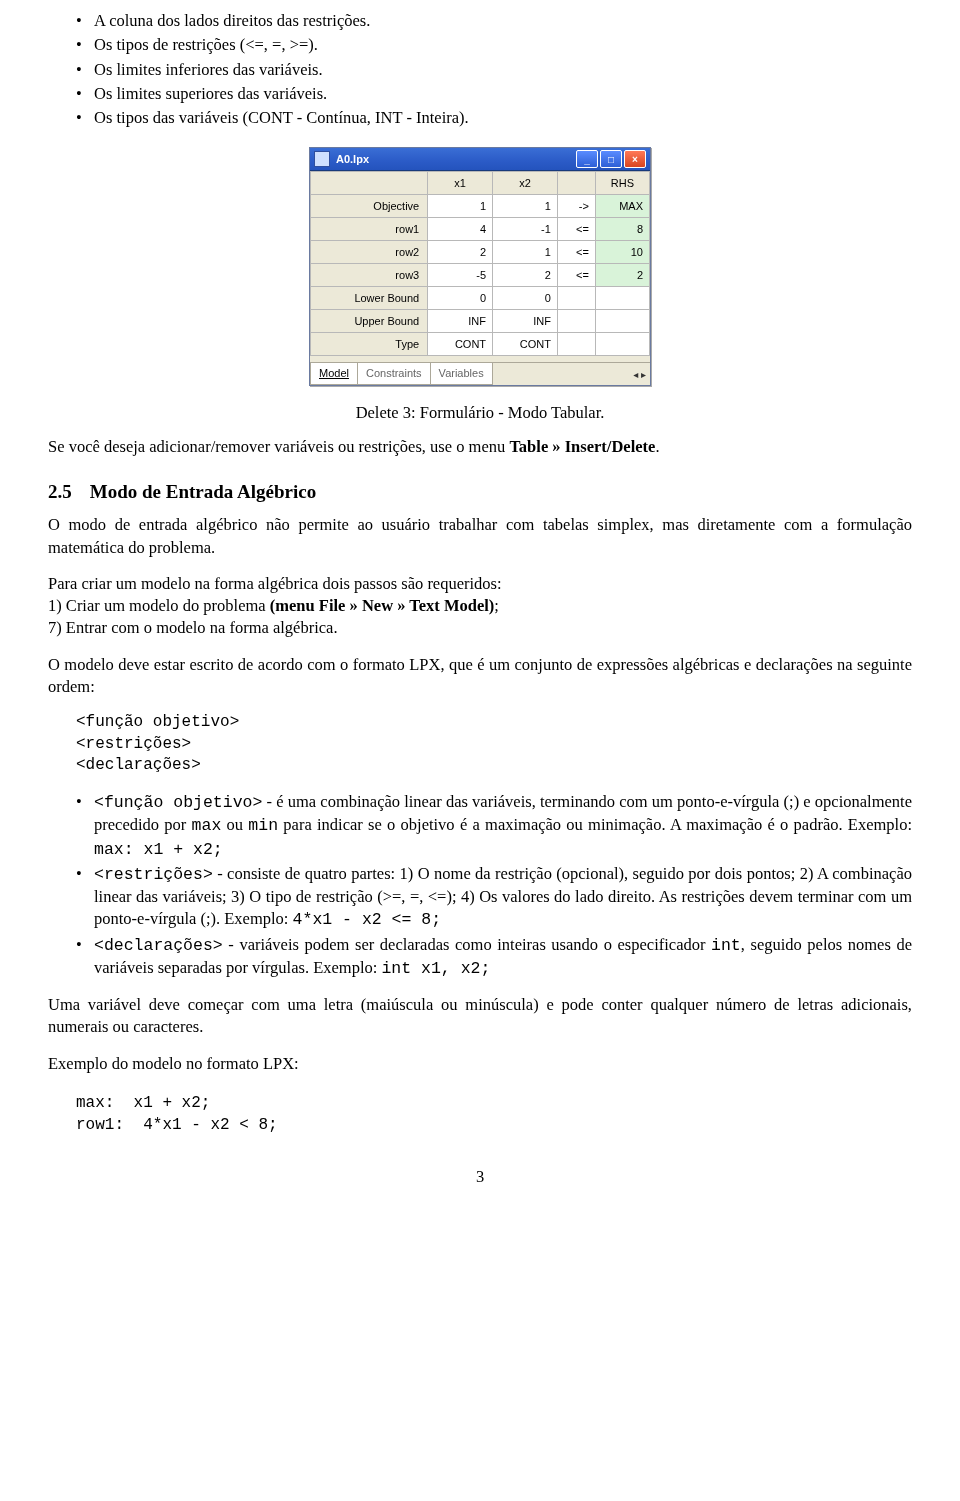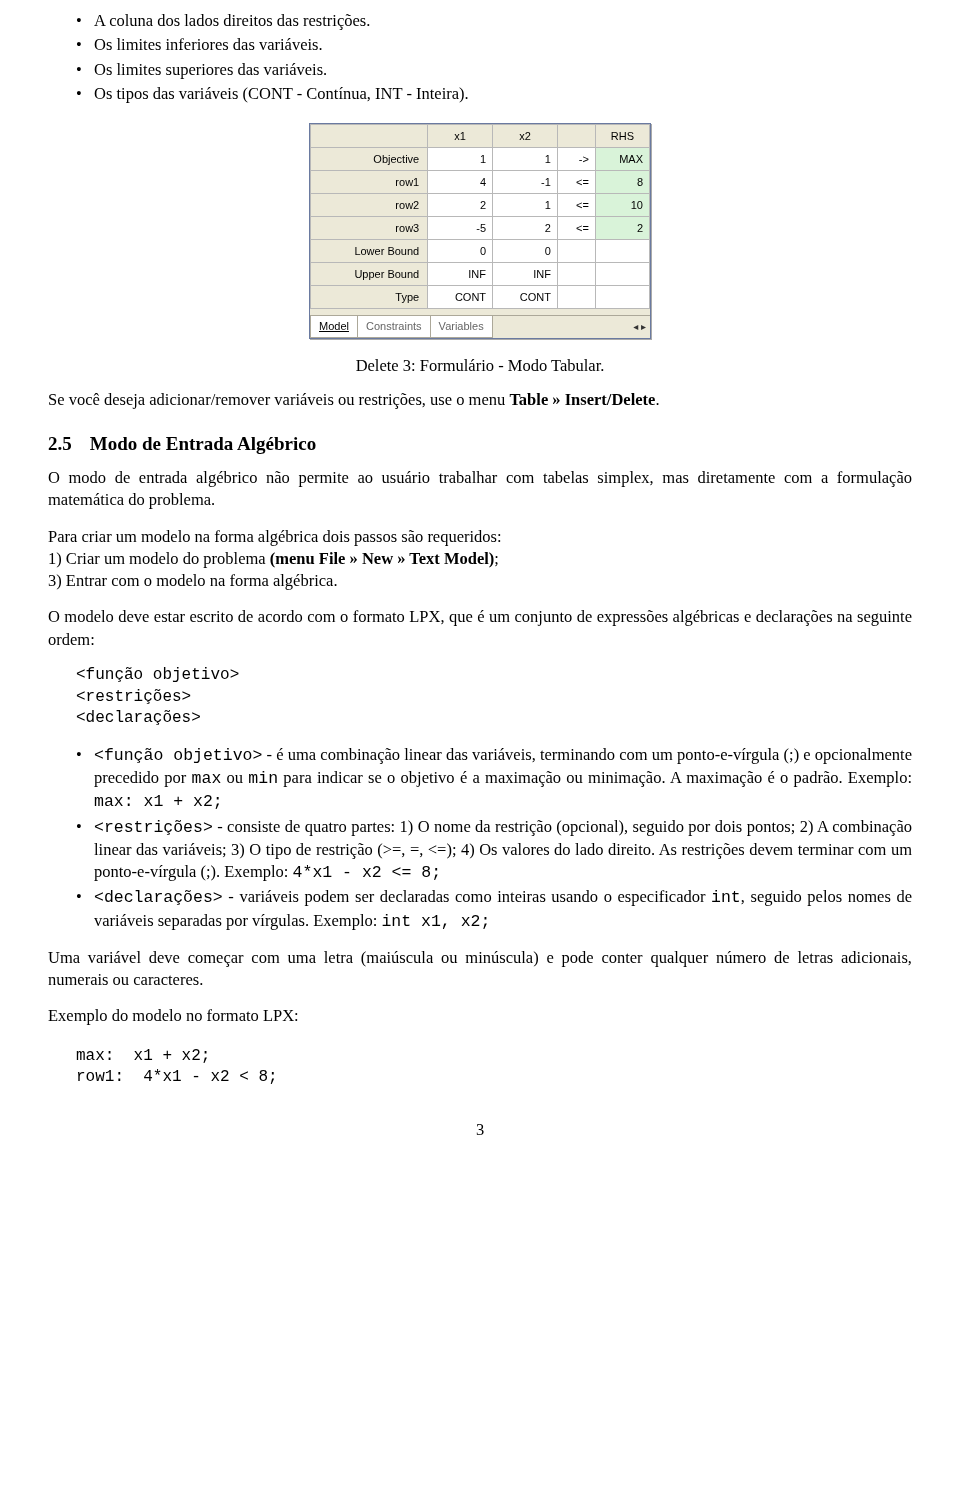--- a/index.html
+++ b/index.html
@@ -146,27 +146,37 @@
     margin-left: -18px;
   }
   .pagenum { text-align: center; margin-top: 30px; }
   b { font-weight: bold; }
 </style>
 </head>
 <body>
 
 <ul class="top-bullets">
   <li>A coluna dos lados direitos das restrições.</li>
+  <li>Os tipos de restrições (&lt;=, =, &gt;=).</li>
   <li>Os limites inferiores das variáveis.</li>
   <li>Os limites superiores das variáveis.</li>
   <li>Os tipos das variáveis (CONT - Contínua, INT - Inteira).</li>
 </ul>
 
 <div class="figure-wrap">
   <div class="win">
+    <div class="titlebar">
+      <span class="tb-icon"></span>
+      <span class="tb-title">A0.lpx</span>
+      <span class="tb-btns">
+        <span class="tb-btn">_</span>
+        <span class="tb-btn">□</span>
+        <span class="tb-btn close">×</span>
+      </span>
+    </div>
     <div class="win-body">
       <table class="grid">
         <tbody>
             <tr>
           <th></th>
           <th>x1</th>
           <th>x2</th>
           <th></th>
           <th>RHS</th>
         </tr>
@@ -240,21 +250,21 @@
 
 <h3 class="sec">
   <span class="num">2.5</span><span>Modo de Entrada Algébrico</span>
 </h3>
 
 <p>O modo de entrada algébrico não permite ao usuário trabalhar com tabelas simplex, mas diretamente com a formulação matemática do problema.</p>
 
 <p>
   <span>Para criar um modelo na forma algébrica dois passos são requeridos:</span><br>
   <span>1) Criar um modelo do problema </span><b>(menu File » New » Text Model)</b><span>;</span><br>
-  <span>3) Entrar com o modelo na forma algébrica.</span>
+  <span>7) Entrar com o modelo na forma algébrica.</span>
 </p>
 
 <p>O modelo deve estar escrito de acordo com o formato LPX, que é um conjunto de expressões algébricas e declarações na seguinte ordem:</p>
 
 <div class="code-block">&lt;função objetivo&gt;
 &lt;restrições&gt;
 &lt;declarações&gt;</div>
 
 <ul class="def-list">
   <li>

